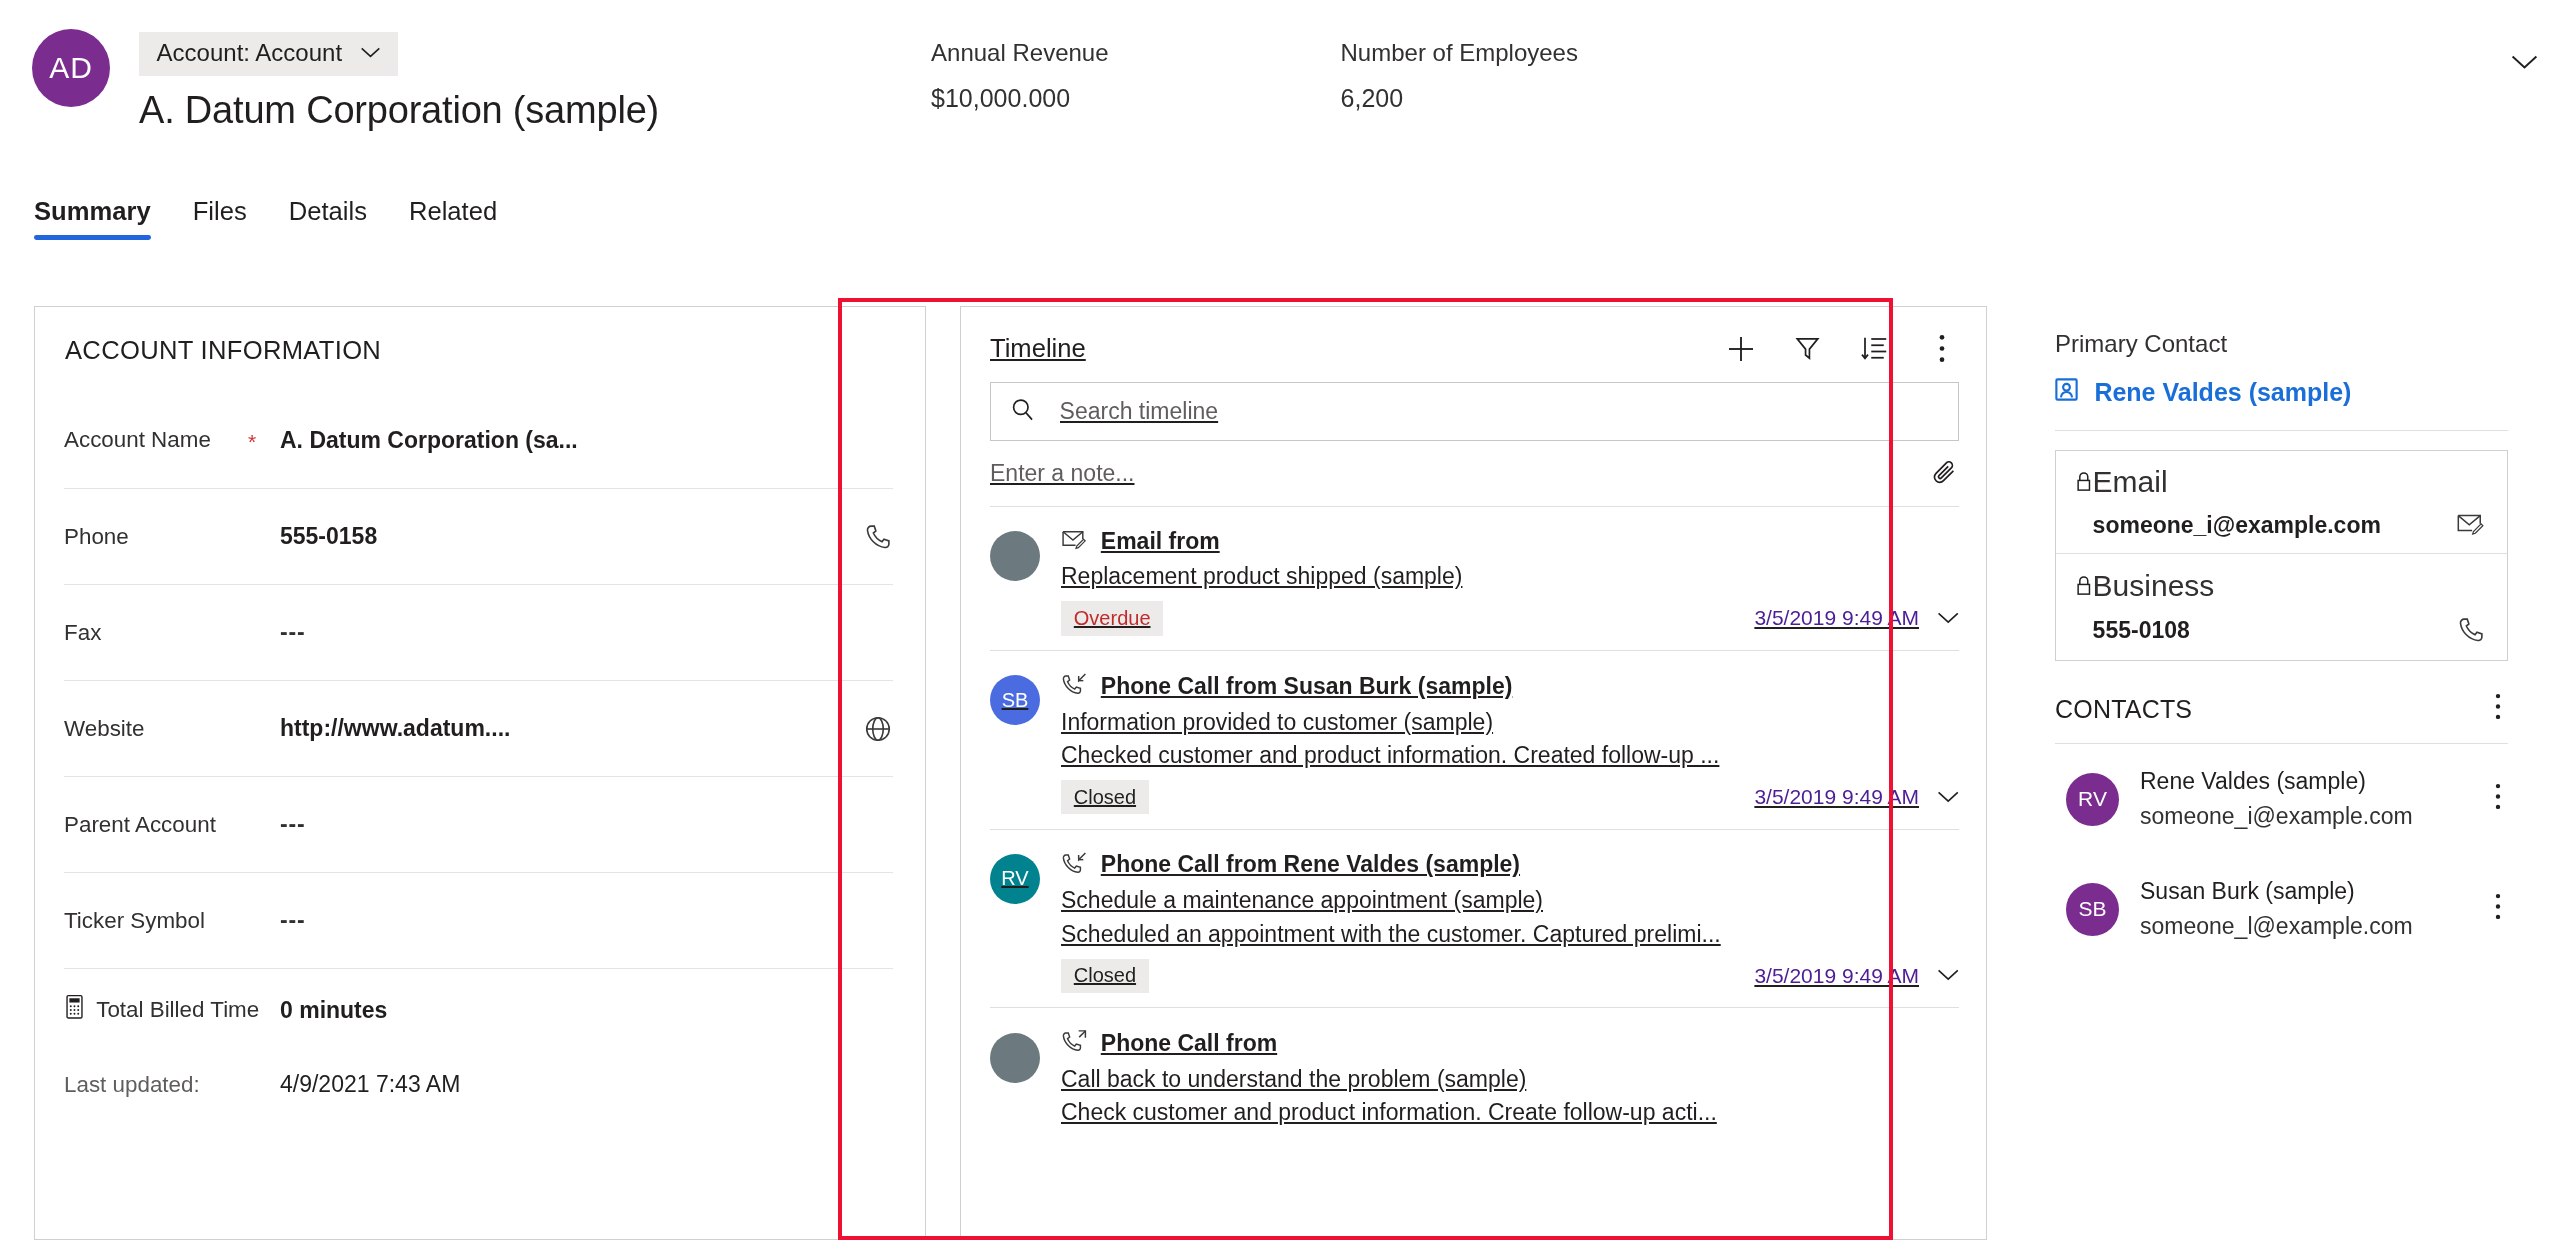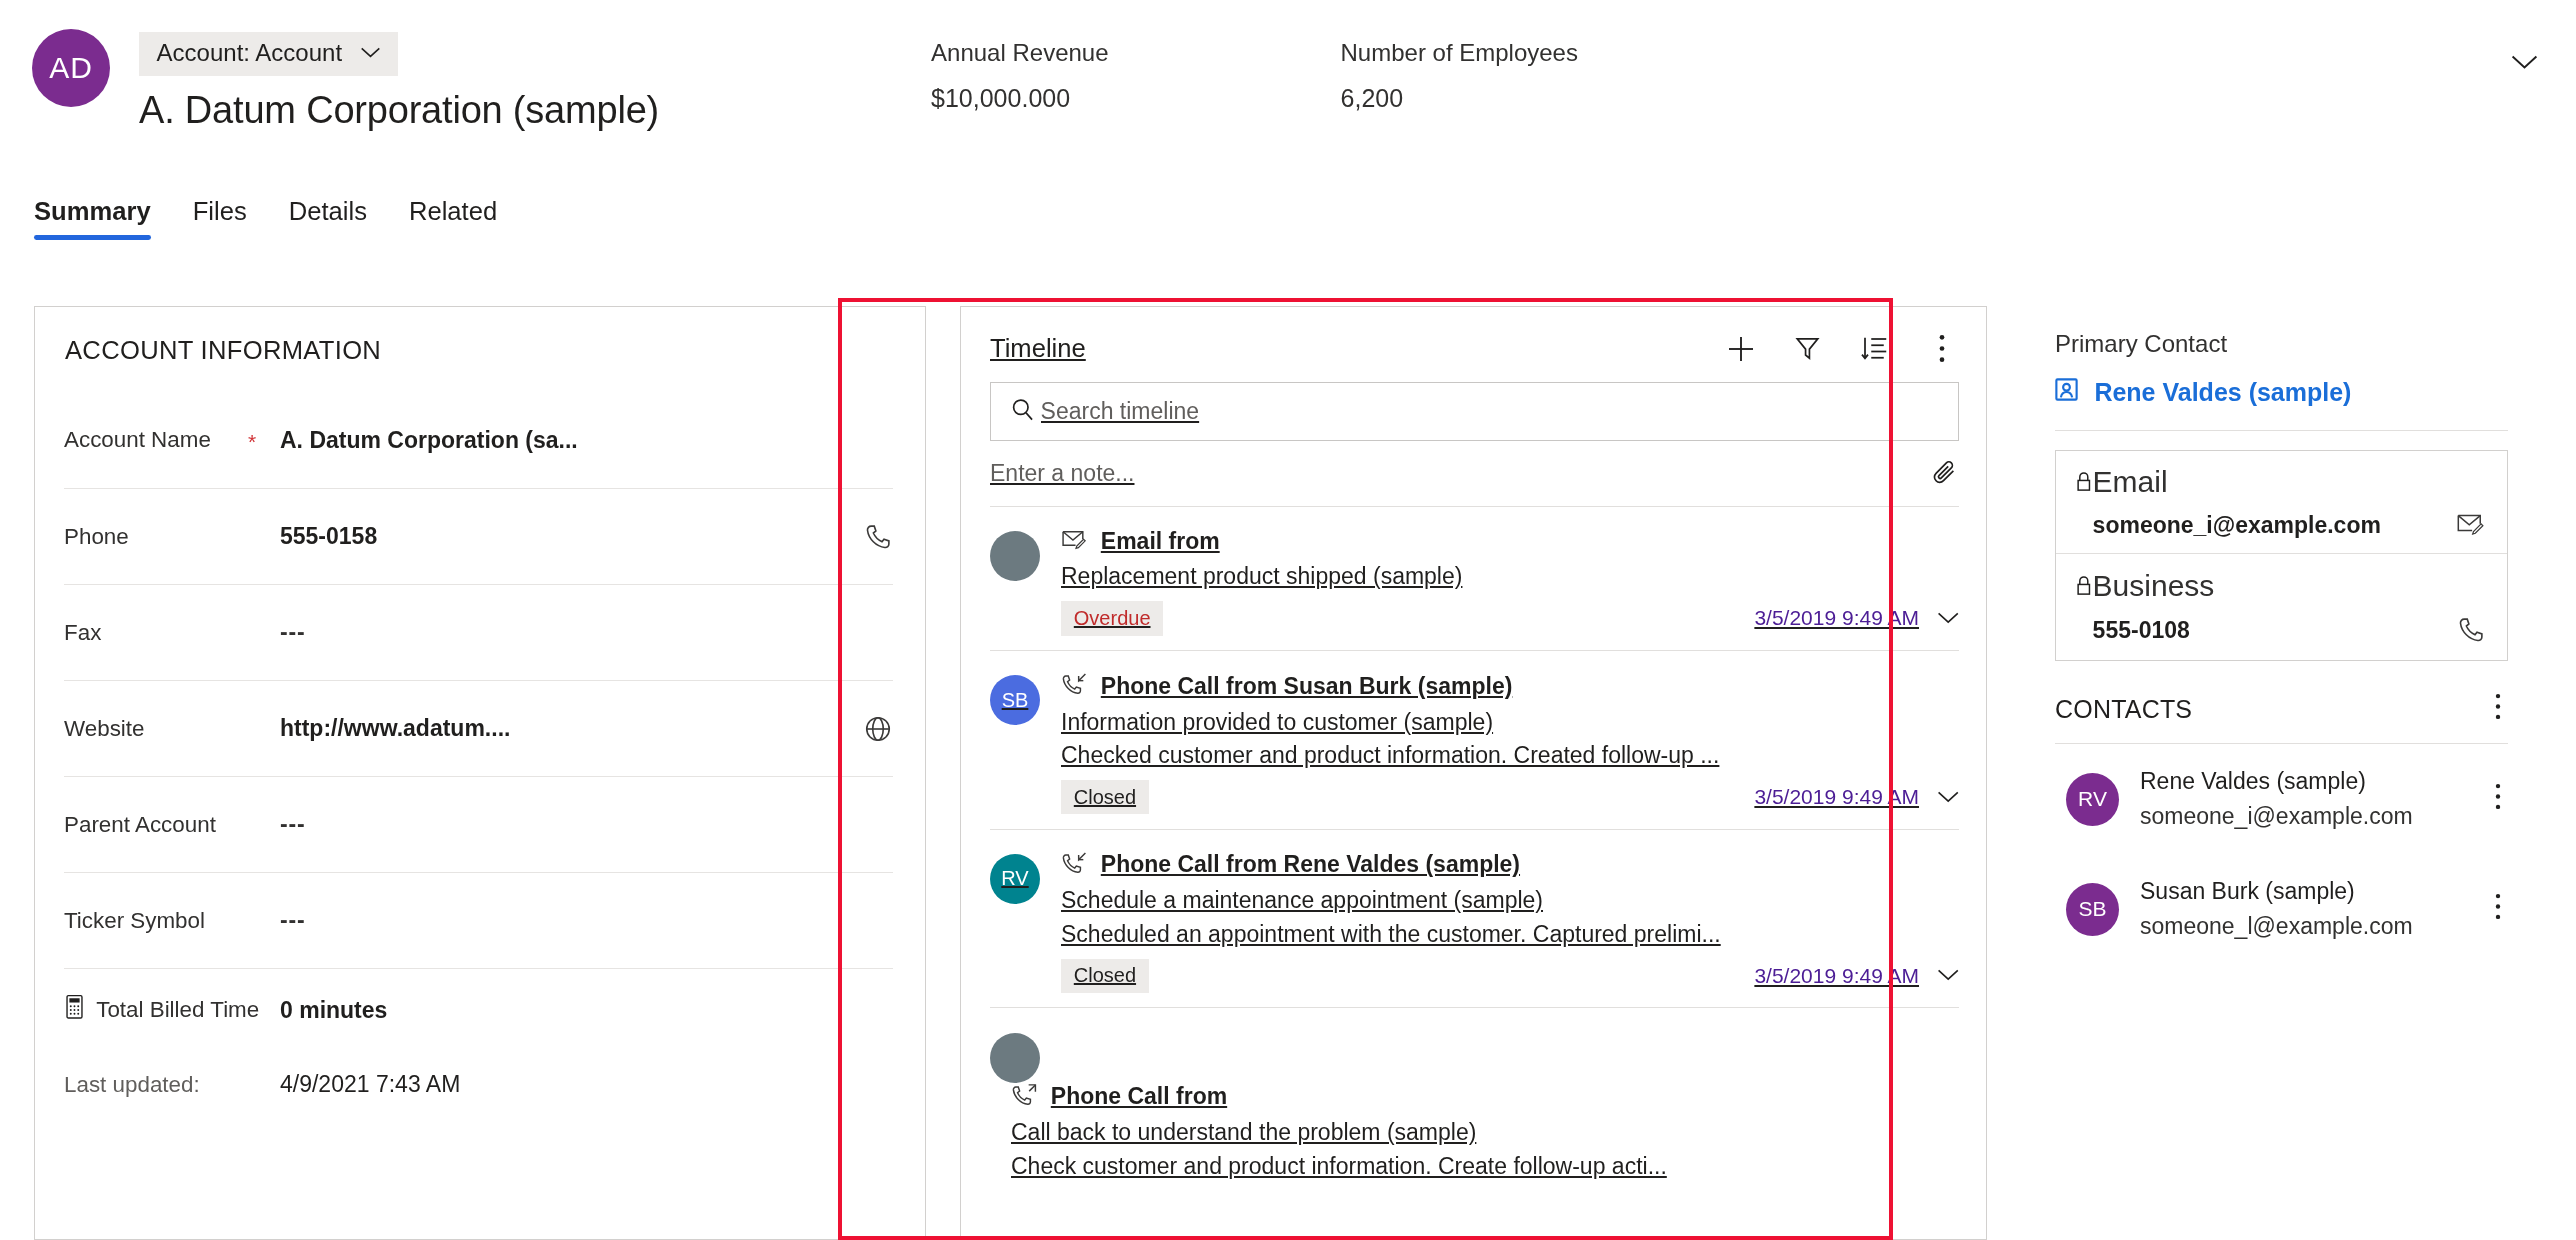--- a/index.html
+++ b/index.html
@@ -86,39 +86,39 @@
   .lastupd-value { font-size: 23px; color: #201f1e; }
 
   
   .tl-card { padding: 0; display: flex; flex-direction: column; text-decoration: underline; }
   .tl-head { display: flex; align-items: center; padding: 24px 27px 14.4px 29px; }
   .tl-title { font-size: 25.6px; color: #201f1e; flex: 1; }
   .tl-actions { display: flex; align-items: center; gap: 32px; }
   .icon-btn { width: 35px; height: 35px; display:flex; align-items:center; justify-content:center; color:#201f1e; cursor:pointer; }
   .tl-search {
     margin: 1.6px 27px 0 29px; border: 1.6px solid #c8c6c4; height: 59px;
-    display: flex; align-items: center; gap: 5px; padding: 0 17.6px;
+    display: flex; align-items: center; gap: 24px; padding: 0 17.6px;
   }
   .tl-search input {
     border: none; outline: none; font-size: 23px; color: #201f1e;
     font-family: "Liberation Sans", sans-serif; flex: 1; background: transparent;
   }
   .tl-search input::placeholder { color: #605e5c; }
   .tl-note {
     margin: 17.6px 27px 0 29px; display: flex; align-items: center;
     border-bottom: 1.6px solid #e1dfdd; padding-bottom: 17.6px;
   }
   .tl-note input {
     border: none; outline: none; font-size: 23px; flex: 1;
     font-family: "Liberation Sans", sans-serif; background: transparent; color:#201f1e;
   }
   .tl-note input::placeholder { color: #605e5c; }
   .tl-list { padding: 0 27px 0 29px; overflow: hidden; flex: 1; }
   .tl-item { display: flex; padding: 21px 0 14.4px 0; border-bottom: 1.6px solid #e1dfdd; }
-  .tl-item:last-child { border-bottom: none; flex-direction: column; }
+  .tl-item:last-child { border-bottom: none; }
   .tl-avatar {
     width: 50px; height: 50px; border-radius: 50%; flex: 0 0 auto;
     display: flex; align-items: center; justify-content: center;
     color: #fff; font-size: 20px; margin-top: 3.2px;
   }
   .tl-body { flex: 1; margin-left: 21px; min-width: 0; }
   .tl-row1 { display: flex; align-items: center; gap: 12.8px; }
   .tl-type { font-size: 23px; font-weight: 700; color: #201f1e; white-space: nowrap; }
   .tl-subject { font-size: 23px; color: #201f1e; margin-top: 8px; white-space: nowrap; overflow: hidden; }
   .tl-desc { font-size: 23px; color: #201f1e; margin-top: 6.4px; white-space: nowrap; overflow: hidden; }

